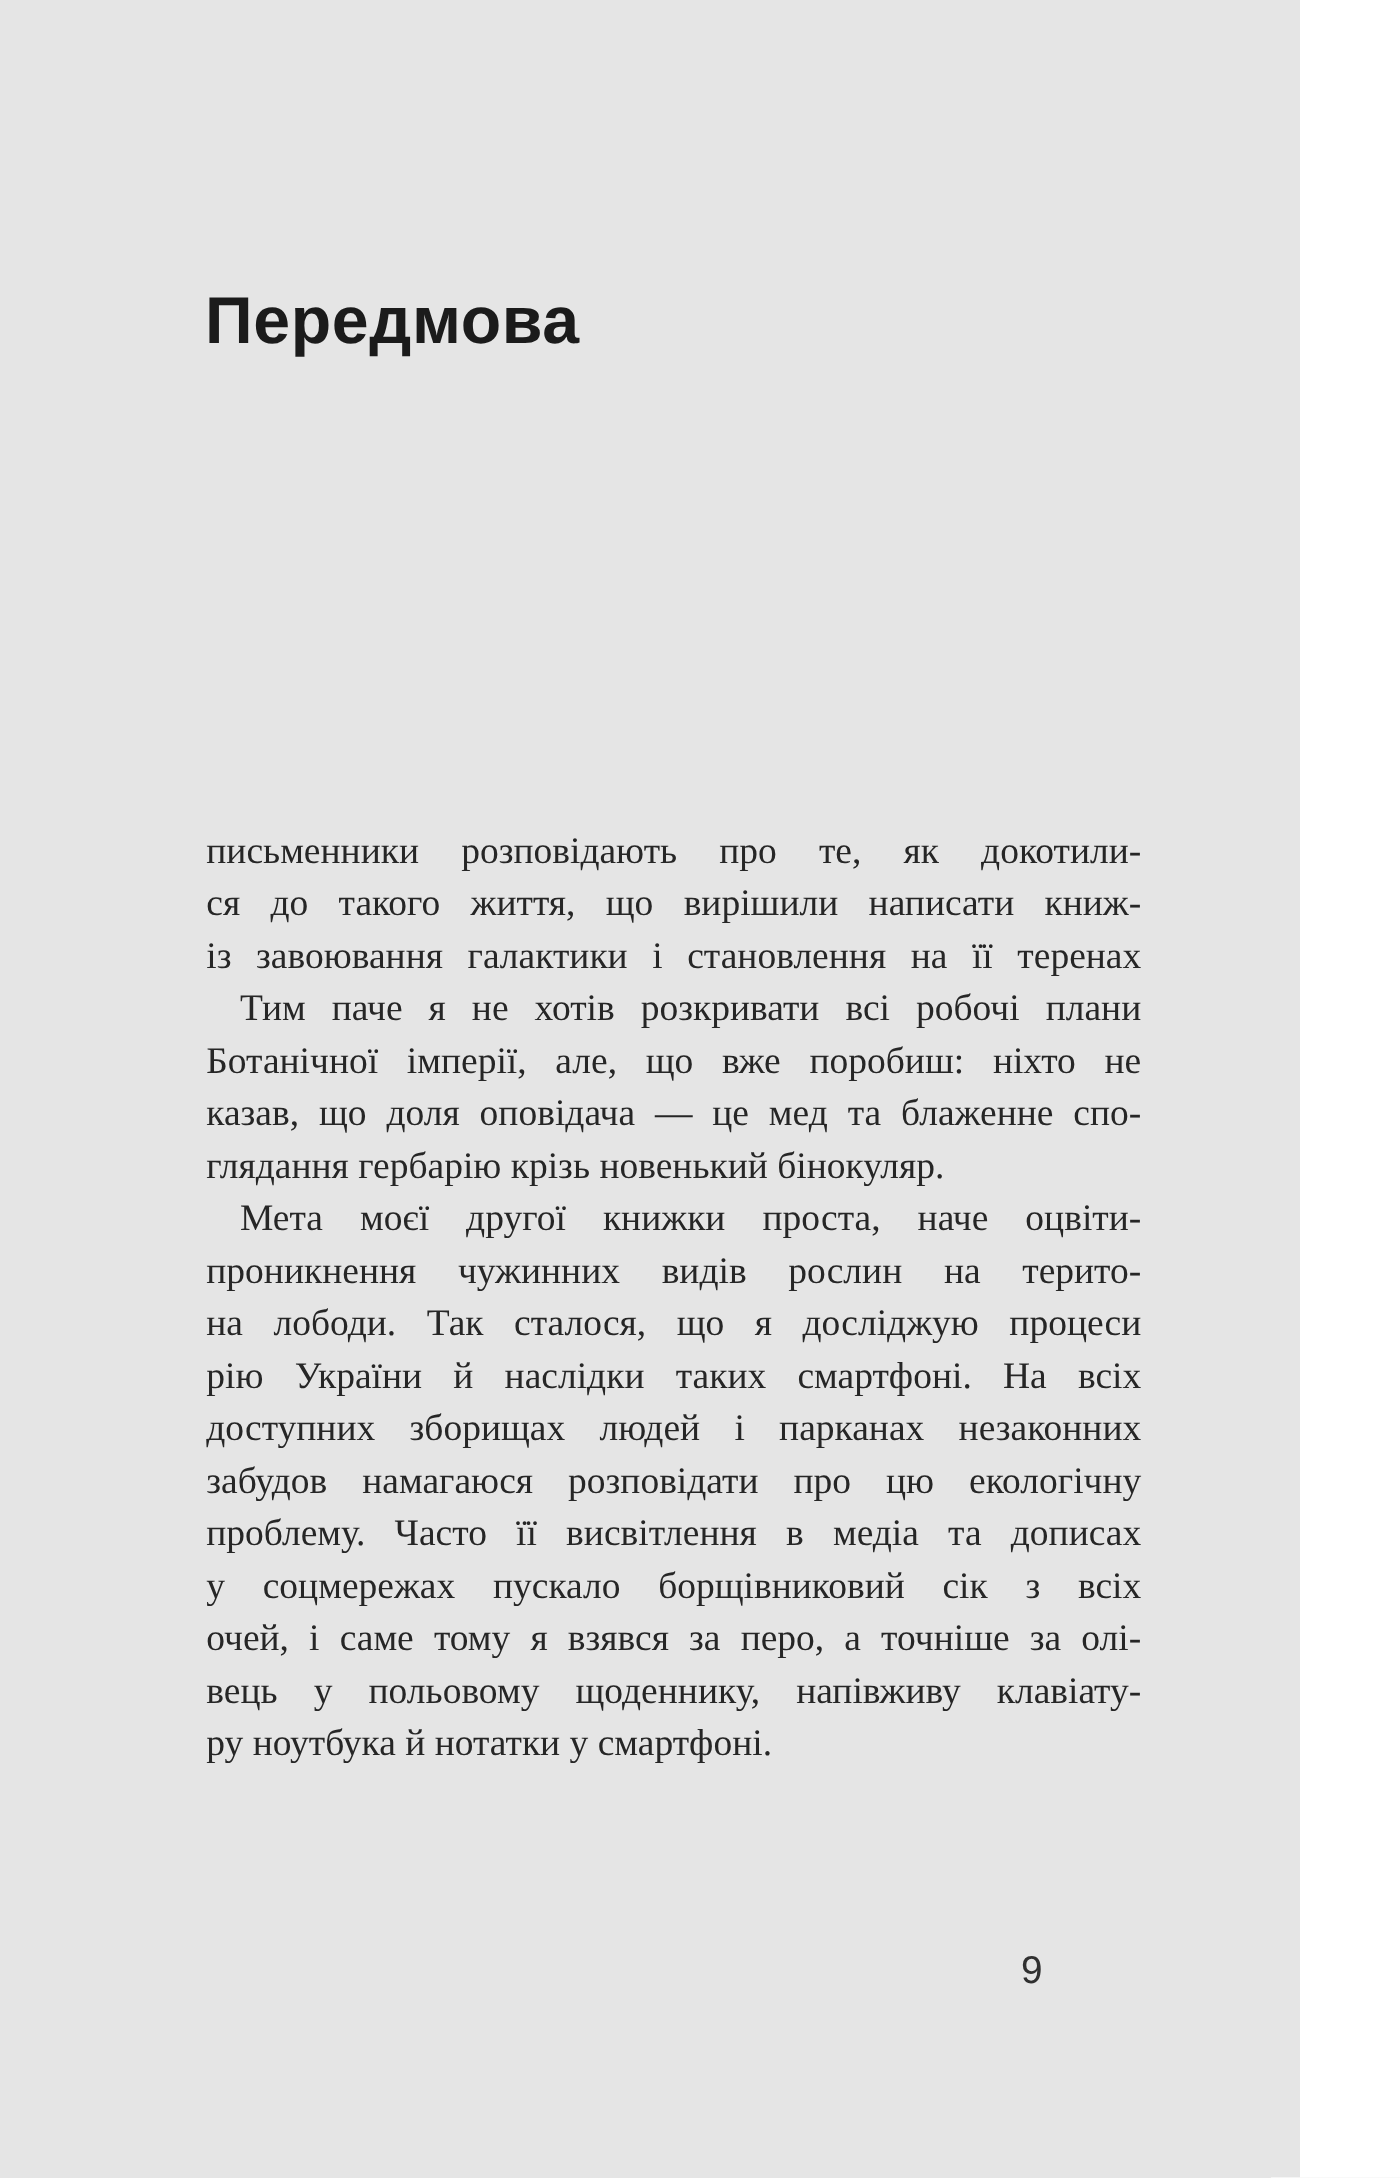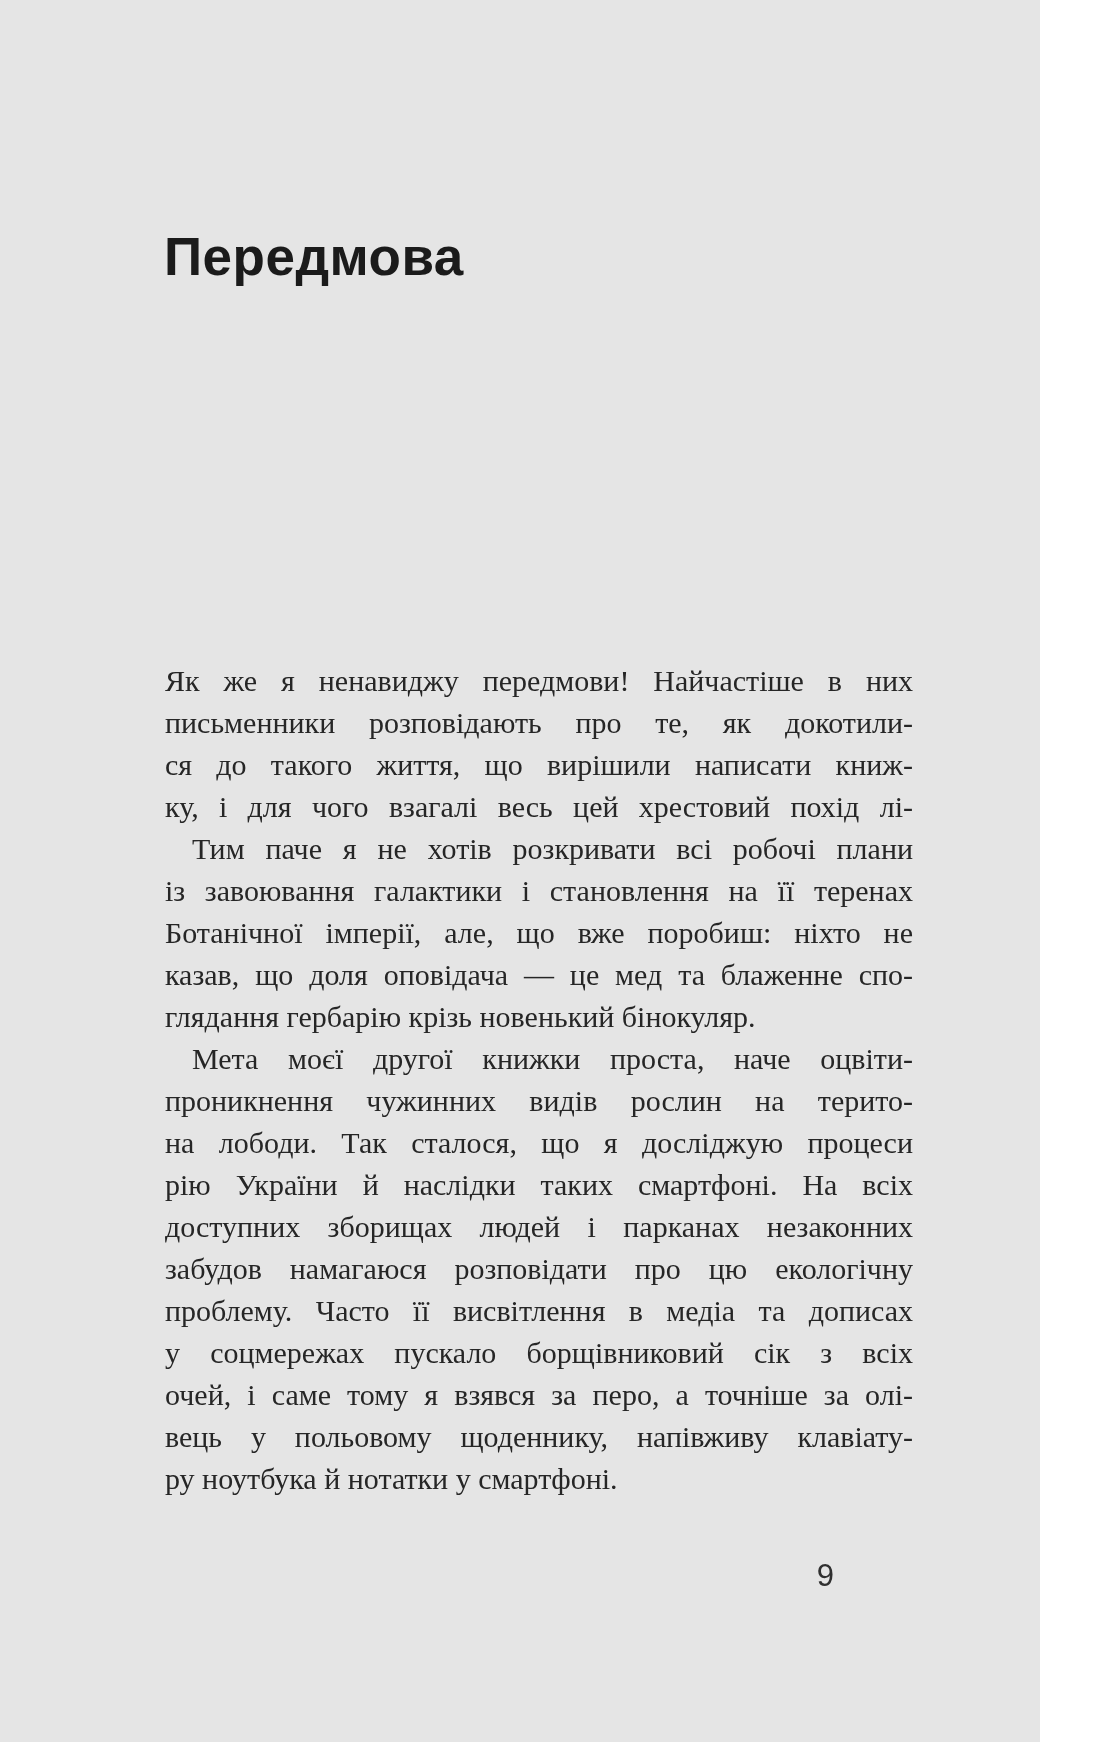--- a/index.html
+++ b/index.html
@@ -59,29 +59,27 @@
 </head>
 <body>
 
 <div class="page">
 
   <h1 class="title">Передмова</h1>
 
   <div class="body-text">
 
     <div class="para">
-      <div class="line">Як же я ненавиджу передмови! Найчастіше в них</div>
       <div class="line">письменники розповідають про те, як докотили-</div>
       <div class="line">ся до такого життя, що вирішили написати книж-</div>
-      <div class="line">ку, і для чого взагалі весь цей хрестовий похід лі-</div>
     </div>
 
     <div class="para">
+      <div class="line">із завоювання галактики і становлення на її теренах</div>
       <div class="line indent">Тим паче я не хотів розкривати всі робочі плани</div>
-      <div class="line">із завоювання галактики і становлення на її теренах</div>
       <div class="line">Ботанічної імперії, але, що вже поробиш: ніхто не</div>
       <div class="line">казав, що доля оповідача — це мед та блаженне спо-</div>
       <div class="line last">глядання гербарію крізь новенький бінокуляр.</div>
     </div>
 
     <div class="para">
       <div class="line indent">Мета моєї другої книжки проста, наче оцвіти-</div>
       <div class="line">проникнення чужинних видів рослин на терито-</div>
       <div class="line">на лободи. Так сталося, що я досліджую процеси</div>
       <div class="line">рію України й наслідки таких смартфоні. На всіх</div>

